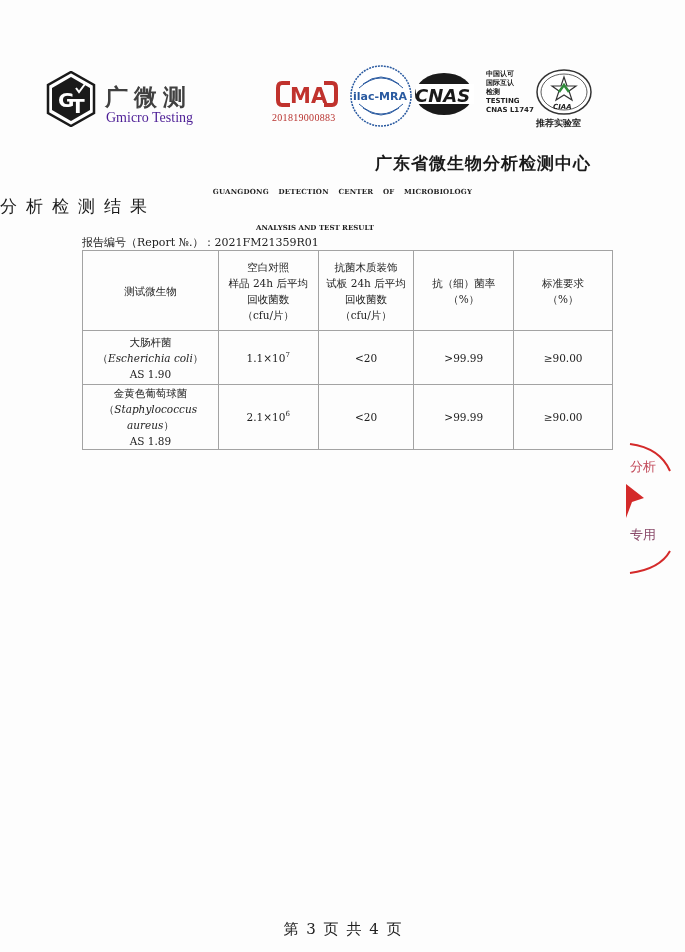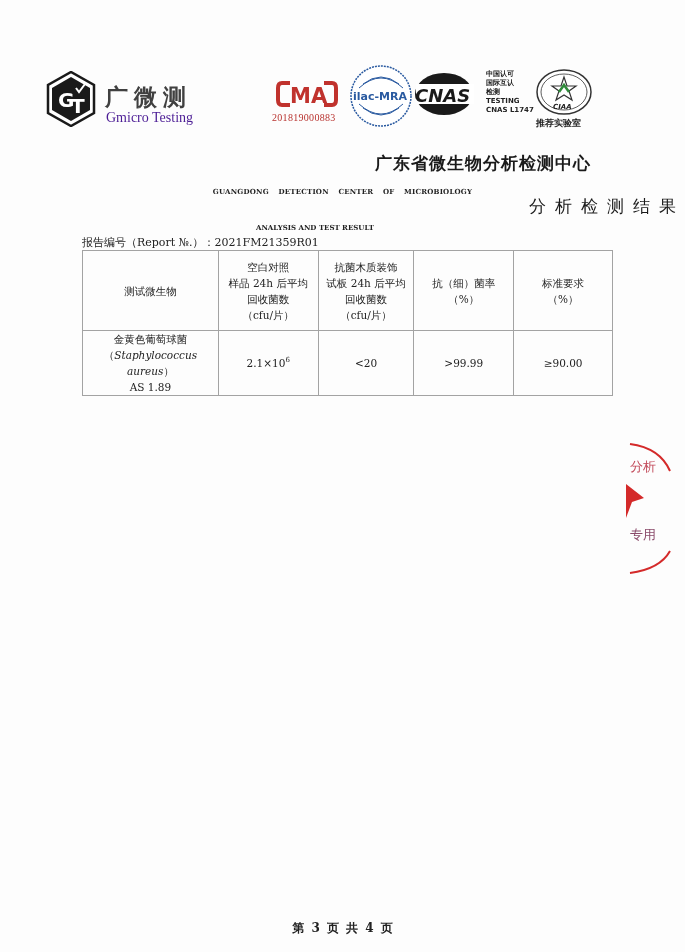--- a/index.html
+++ b/index.html
@@ -12,33 +12,33 @@
   .brand-en { left:106px; top:110px; font-family:"Liberation Serif",serif; font-size:14px; color:#4c1d95; }
   .cma { left:276px; top:80px; width:62px; height:28px; }
   .cma-num { left:272px; top:112px; font-size:10px; color:#b8322e; font-family:"Liberation Serif",serif; letter-spacing:0.3px; }
   .ilac { left:349px; top:64px; width:64px; height:64px; }
   .cnas { left:414px; top:72px; width:60px; height:44px; }
   .cnas-text { left:477px; top:70px; font-family:"DejaVu Sans",sans-serif; font-size:7px; line-height:9px; color:#222; font-weight:bold;margin-left:9px; }
   .ciaa { left:535px; top:68px; width:58px; height:48px; }
   .ciaa-text { left:536px; top:117px; font-family:"DejaVu Sans",sans-serif; font-size:9px; font-weight:bold; color:#222; }
   .title-cn { left:0; width:591px; top:152px; text-align:right; font-family:"DejaVu Sans",sans-serif; font-size:17px; font-weight:bold; letter-spacing:1px; color:#1a1a1a; }
   .title-en { left:0; width:685px; top:187px; text-align:center; font-size:7px; font-weight:bold; word-spacing:7px; letter-spacing:0.2px; }
-  .sub-cn { left:0; width:685px; top:195px; text-align:right; font-family:"DejaVu Sans",sans-serif; font-size:17px; letter-spacing:9px; color:#1a1a1a; }
+  .sub-cn { left:0; width:685px; top:195px; text-align:left; font-family:"DejaVu Sans",sans-serif; font-size:17px; letter-spacing:9px; color:#1a1a1a; }
   .sub-en { left:0; width:630px; top:223px; text-align:center; font-size:7px; font-weight:bold; }
   .report-no { left:82px; top:235px; font-size:11px; }
   table.results { position:absolute; left:82px; top:250px; width:531px; border-collapse:collapse; font-size:10.5px; }
   table.results td { border:1px solid #a3a3a3; text-align:center; vertical-align:middle; padding:0; line-height:16px; }
   .hdr td { height:79px; }
   .row td { height:53px; }
   .blank td { height:414px; vertical-align:top; }
   .blank-text { display:block; margin-top:35px; font-size:11px; }
   .it { font-style:italic; }
   sup { font-size:7px; vertical-align:5px; line-height:0; }
   .stamp { left:620px; top:436px; width:65px; height:145px; }
-  .footer { left:0; width:685px; top:920px; text-align:center; font-size:12px; font-weight:bold; word-spacing:3px; }
+  .footer { left:0; width:685px; top:920px; text-align:center; font-size:15px; font-weight:normal; word-spacing:3px; }
 </style>
 </head>
 <body>
 
 <svg class="abs gt-hex" viewBox="0 0 50 56">
   <polygon points="25,1 48,14 48,42 25,55 2,42 2,14" fill="#fff" stroke="#1a1a1a" stroke-width="2.5"></polygon>
   <polygon points="25,6 44,17 44,39 25,50 6,39 6,17" fill="#1a1a1a"></polygon>
   <text x="12" y="36" font-size="20" font-weight="bold" fill="#fff" font-family="DejaVu Sans, sans-serif">G</text>
   <text x="25" y="42" font-size="20" font-weight="bold" fill="#fff" font-family="DejaVu Sans, sans-serif">T</text>
   <path d="M30 17 l3 4 l6 -8" stroke="#fff" stroke-width="2" fill="none"></path>
@@ -122,20 +122,31 @@
       <div>抗（细）菌率</div>
       <div>（%）</div>
     </td>
     <td>
       <div>标准要求</div>
       <div>（%）</div>
     </td>
   </tr>
   <tr class="row">
     <td>
+      <div>大肠杆菌</div>
+      <div>（<span class="it">Escherichia coli</span>）</div>
+      <div>AS 1.90</div>
+    </td>
+    <td><span>1.1×10</span><sup>7</sup></td>
+    <td>&lt;20</td>
+    <td>&gt;99.99</td>
+    <td>≥90.00</td>
+  </tr>
+  <tr class="row">
+    <td>
       <div>金黄色葡萄球菌</div>
       <div>（<span class="it">Staphylococcus aureus</span>）</div>
       <div>AS 1.89</div>
     </td>
     <td><span>2.1×10</span><sup>6</sup></td>
     <td>&lt;20</td>
     <td>&gt;99.99</td>
     <td>≥90.00</td>
   </tr>
 </tbody>

